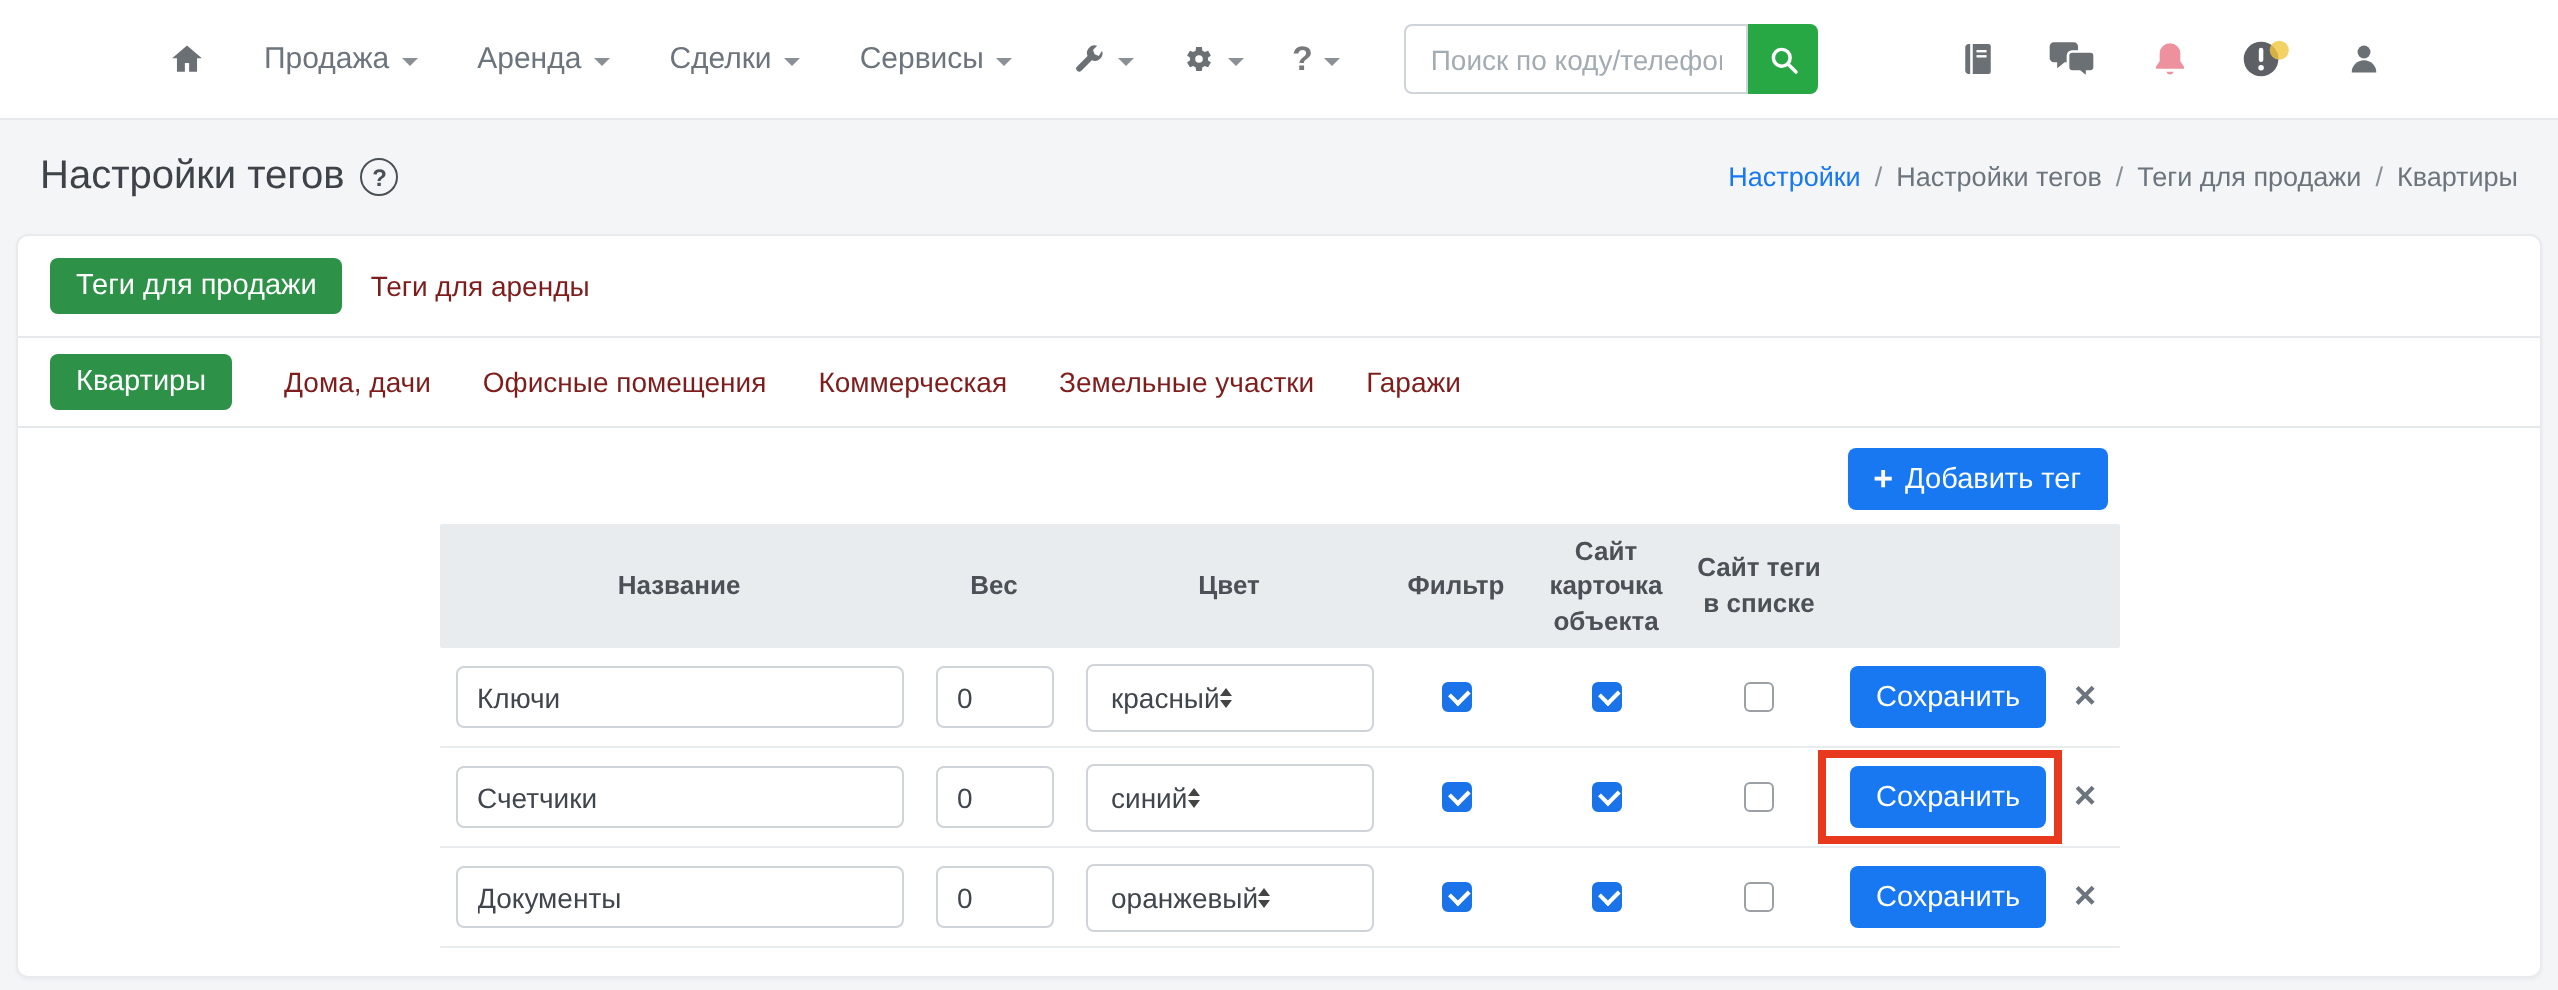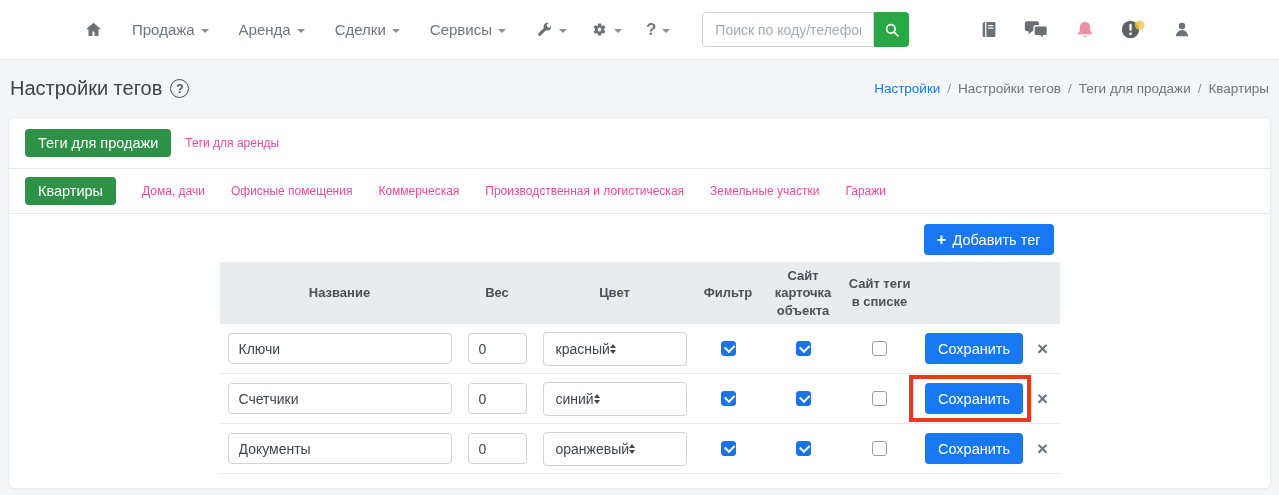--- a/index.html
+++ b/index.html
@@ -39,21 +39,21 @@
   .search-btn {
     width:35px; height:35px; border:none; background:#28a745; border-radius:0 4px 4px 0;
     display:flex; align-items:center; justify-content:center; cursor:pointer;
   }
 
   .topbar-right { margin-left:auto; display:flex; align-items:center; gap:26px; }
   .topbar-right .ticon { cursor:pointer; display:block; position:relative; }
 
   
   .page-head {
-    height:57px; display:flex; align-items:center; padding:0 10px;
+    height:57px; display:flex; align-items:center; padding:0 20px;
   }
   .page-title { font-size:20px; color:#3d4349; display:flex; align-items:center; gap:8px; }
   .help-circle {
     width:19px; height:19px; border:1.7px solid #4a5056; border-radius:50%;
     font-size:12px; font-weight:bold; color:#4a5056;
     display:inline-flex; align-items:center; justify-content:center;
   }
   .breadcrumb { margin-left:auto; font-size:13.5px; color:#6c757d; display:flex; gap:7px; align-items:center; }
   .breadcrumb .crumb-link { color:#1778f2; cursor:pointer; }
   .breadcrumb .sep { color:#8a9096; }
@@ -62,21 +62,21 @@
   .card {
     margin:0 8px; background:#fff; border:1px solid #e8eaed; border-radius:6px;
     height:372px; box-shadow:0 1px 2px rgba(0,0,0,.04);
   }
   .tabs-row { display:flex; align-items:center; gap:14px; padding:11px 16px; border-bottom:1px solid #e6e9ec; }
   .cats-row { display:flex; align-items:center; gap:26px; padding:8px 16px; border-bottom:1px solid #e6e9ec; }
   .pill {
     background:#2e9148; color:#fff; font-size:14.5px; border:none; cursor:pointer;
     padding:6px 13px; border-radius:4px; white-space:nowrap; font-family:"Liberation Sans", sans-serif;
   }
-  .tab-plain { font-size:12px; color:#ec4899; cursor:pointer; white-space:nowrap; }
+  .tab-plain { font-size:14px; color:#7f1d1d; cursor:pointer; white-space:nowrap; }
 
   
   .content { padding-top:10px; }
   .content-inner { width:840px; margin:0 auto; }
   .add-row { display:flex; justify-content:flex-end; padding-right:6px; margin-bottom:7px; }
   .btn-blue {
     background:#1778f2; color:#fff; border:none; border-radius:4px; cursor:pointer;
     font-size:14.5px; font-family:"Liberation Sans", sans-serif;
   }
   .add-btn { height:31px; padding:0 13px; display:flex; align-items:center; gap:6px; }
@@ -237,21 +237,20 @@
   <div class="tabs-row">
     <button class="pill">Теги для продажи</button>
     <span class="tab-plain">Теги для аренды</span>
   </div>
 
   <div class="cats-row">
     <button class="pill">Квартиры</button>
     <span class="tab-plain">Дома, дачи</span>
     <span class="tab-plain">Офисные помещения</span>
     <span class="tab-plain">Коммерческая</span>
-    <span class="tab-plain">Производственная и логистическая</span>
     <span class="tab-plain">Земельные участки</span>
     <span class="tab-plain">Гаражи</span>
   </div>
 
   <div class="content">
     <div class="content-inner">
 
       <div class="add-row">
         <button class="btn-blue add-btn">
           <span class="plus">+</span>

